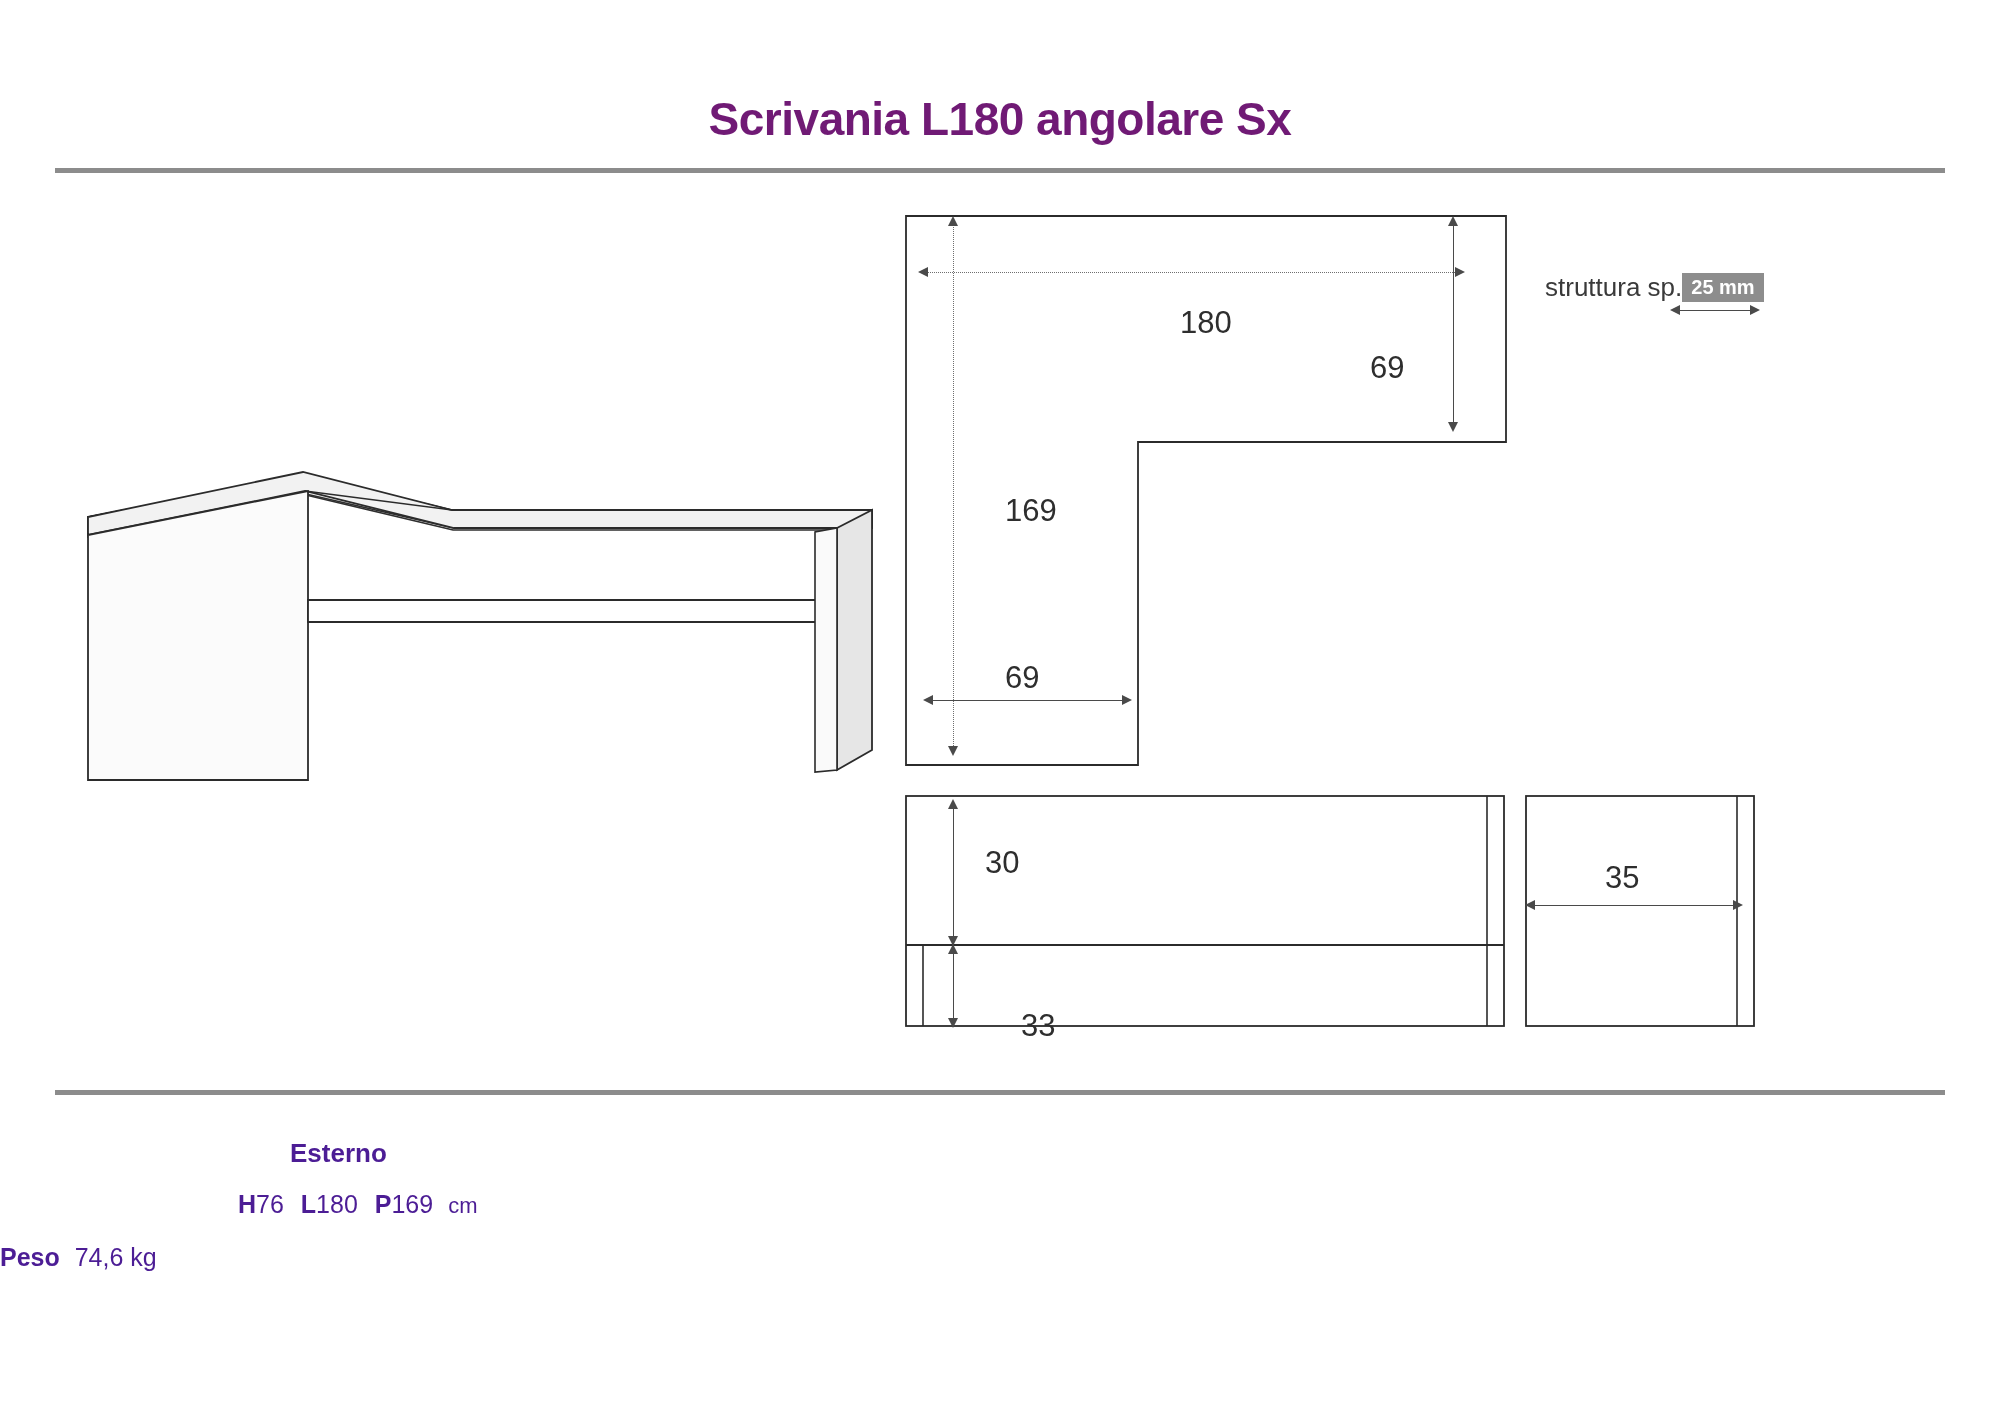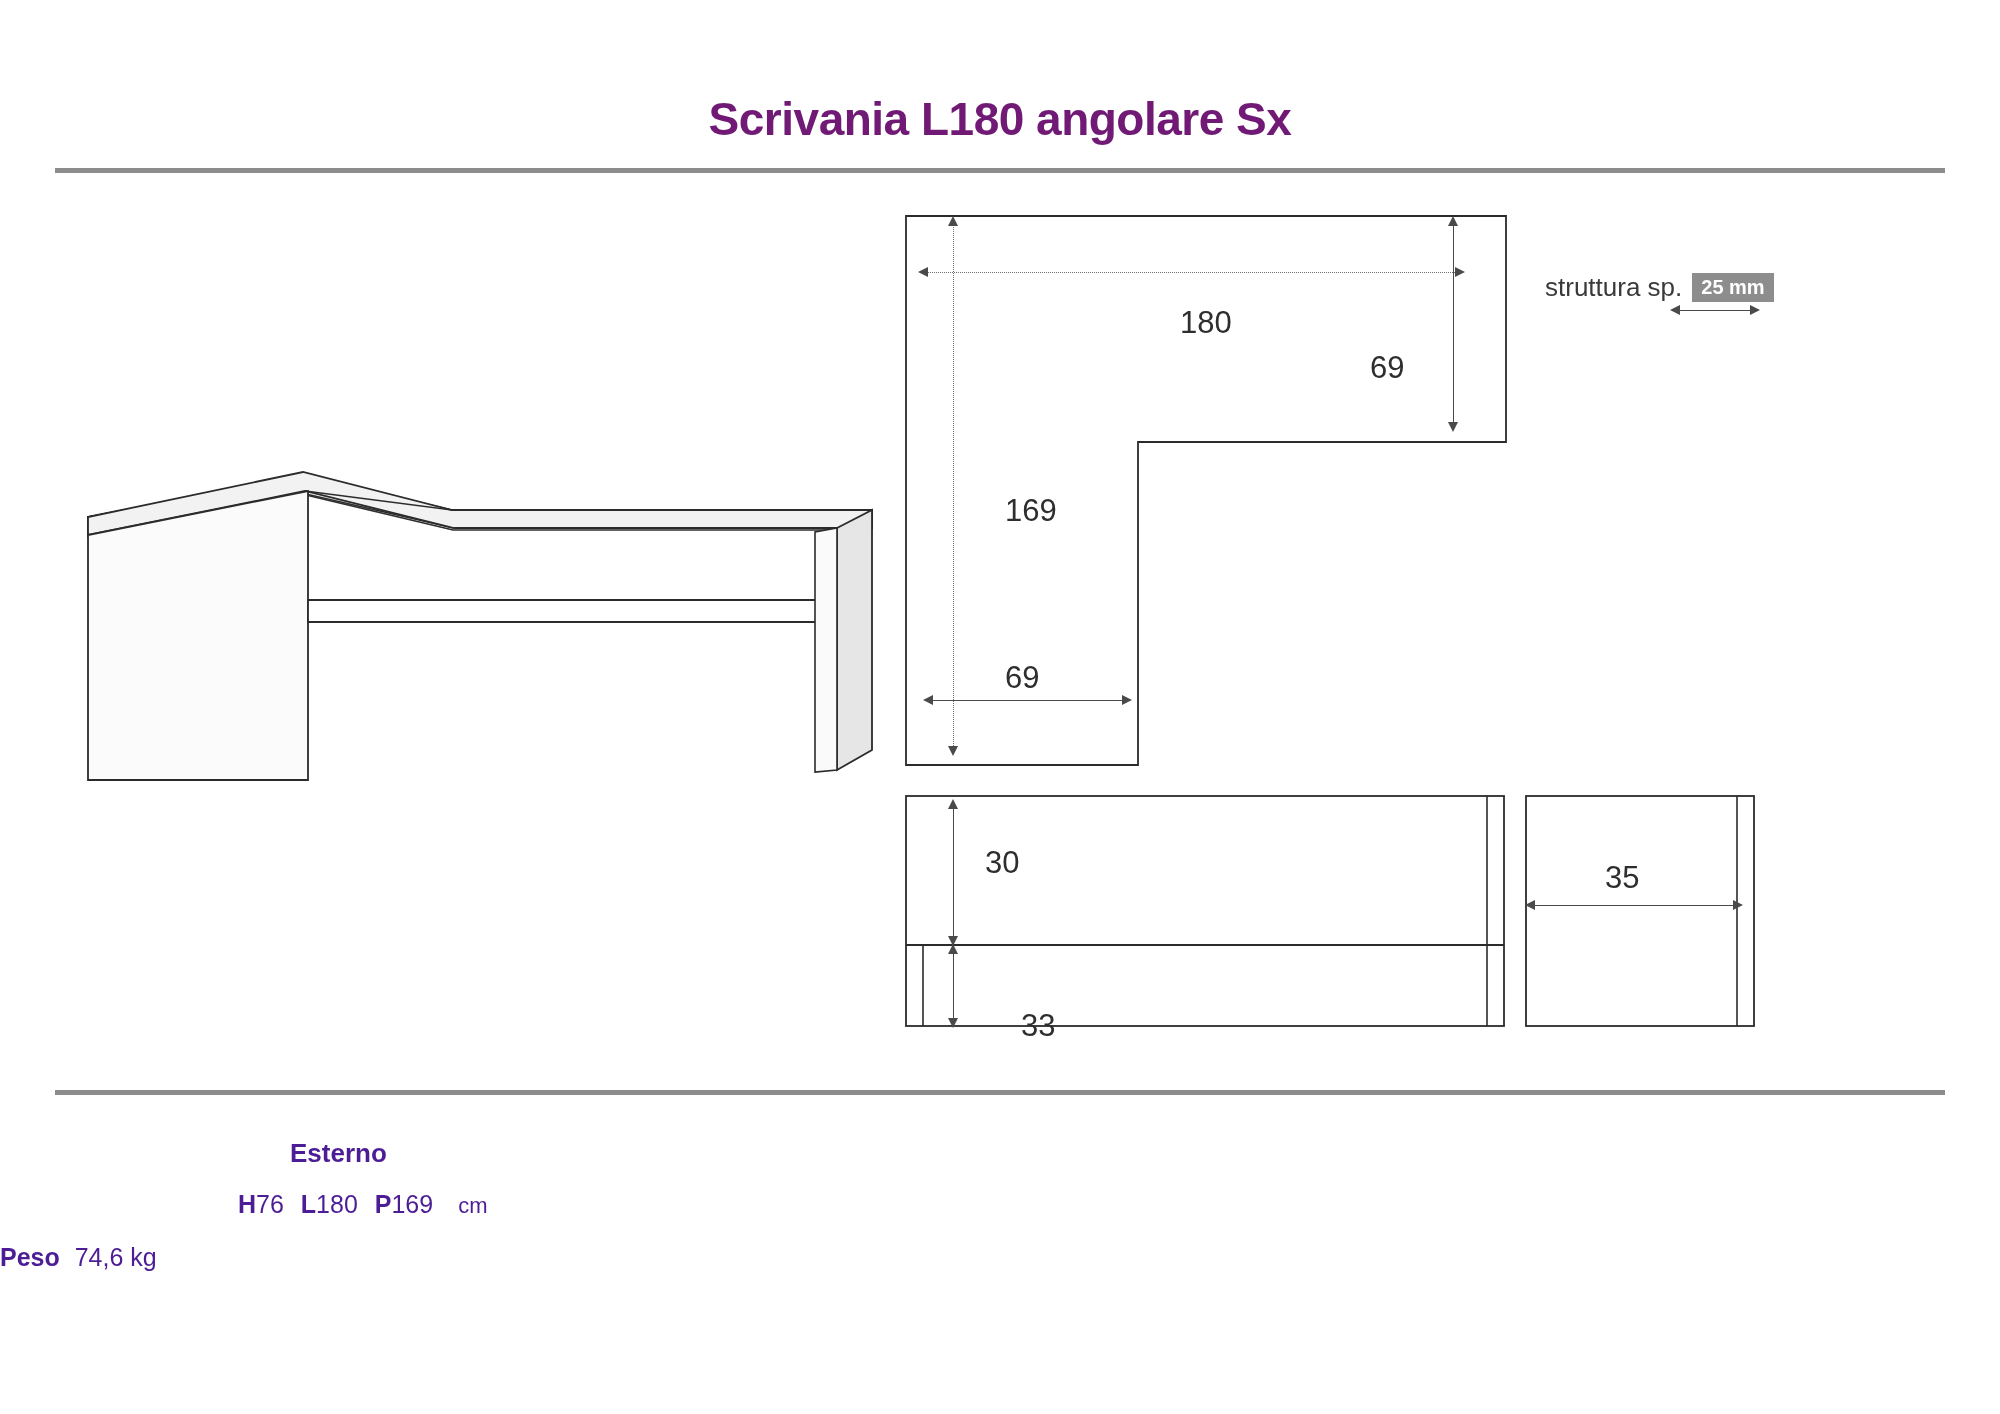--- a/index.html
+++ b/index.html
@@ -62,21 +62,20 @@
   .arw-u { border-left: 5px solid transparent; border-right: 5px solid transparent; border-bottom: 10px solid #4a4a4a; }
   .arw-d { border-left: 5px solid transparent; border-right: 5px solid transparent; border-top: 10px solid #4a4a4a; }
 
   
   .struct-wrap {
     position: absolute;
     left: 1545px;
     top: 272px;
     display: flex;
     align-items: center;
-    gap: 10px;
   }
   .struct-label { font-size: 26px; color: #3a3a3a; }
   .struct-badge {
     background: #8d8d8d;
     color: #ffffff;
     font-weight: bold;
     font-size: 20px;
     padding: 4px 9px 5px 9px;
     line-height: 1;
   }
@@ -203,21 +202,21 @@
   </div>
 
   <div class="rule rule-bottom"></div>
 
   <div class="footer">
     <div class="f-row f-esterno">Esterno</div>
     <div class="f-row f-dims">
       <span class="b">H</span><span>76</span>
       <span class="b" style="margin-left:10px;">L</span><span>180</span>
       <span class="b" style="margin-left:10px;">P</span><span>169</span>
-      <span class="sm" style="margin-left:18px;">cm</span>
+      <span class="sm" style="margin-left:8px;">cm</span>
     </div>
     <div class="f-row f-peso">
       <span class="b">Peso</span>
       <span style="margin-left:8px;">74,6 kg</span>
     </div>
   </div>
 
 </div>
 
 </body></html>

